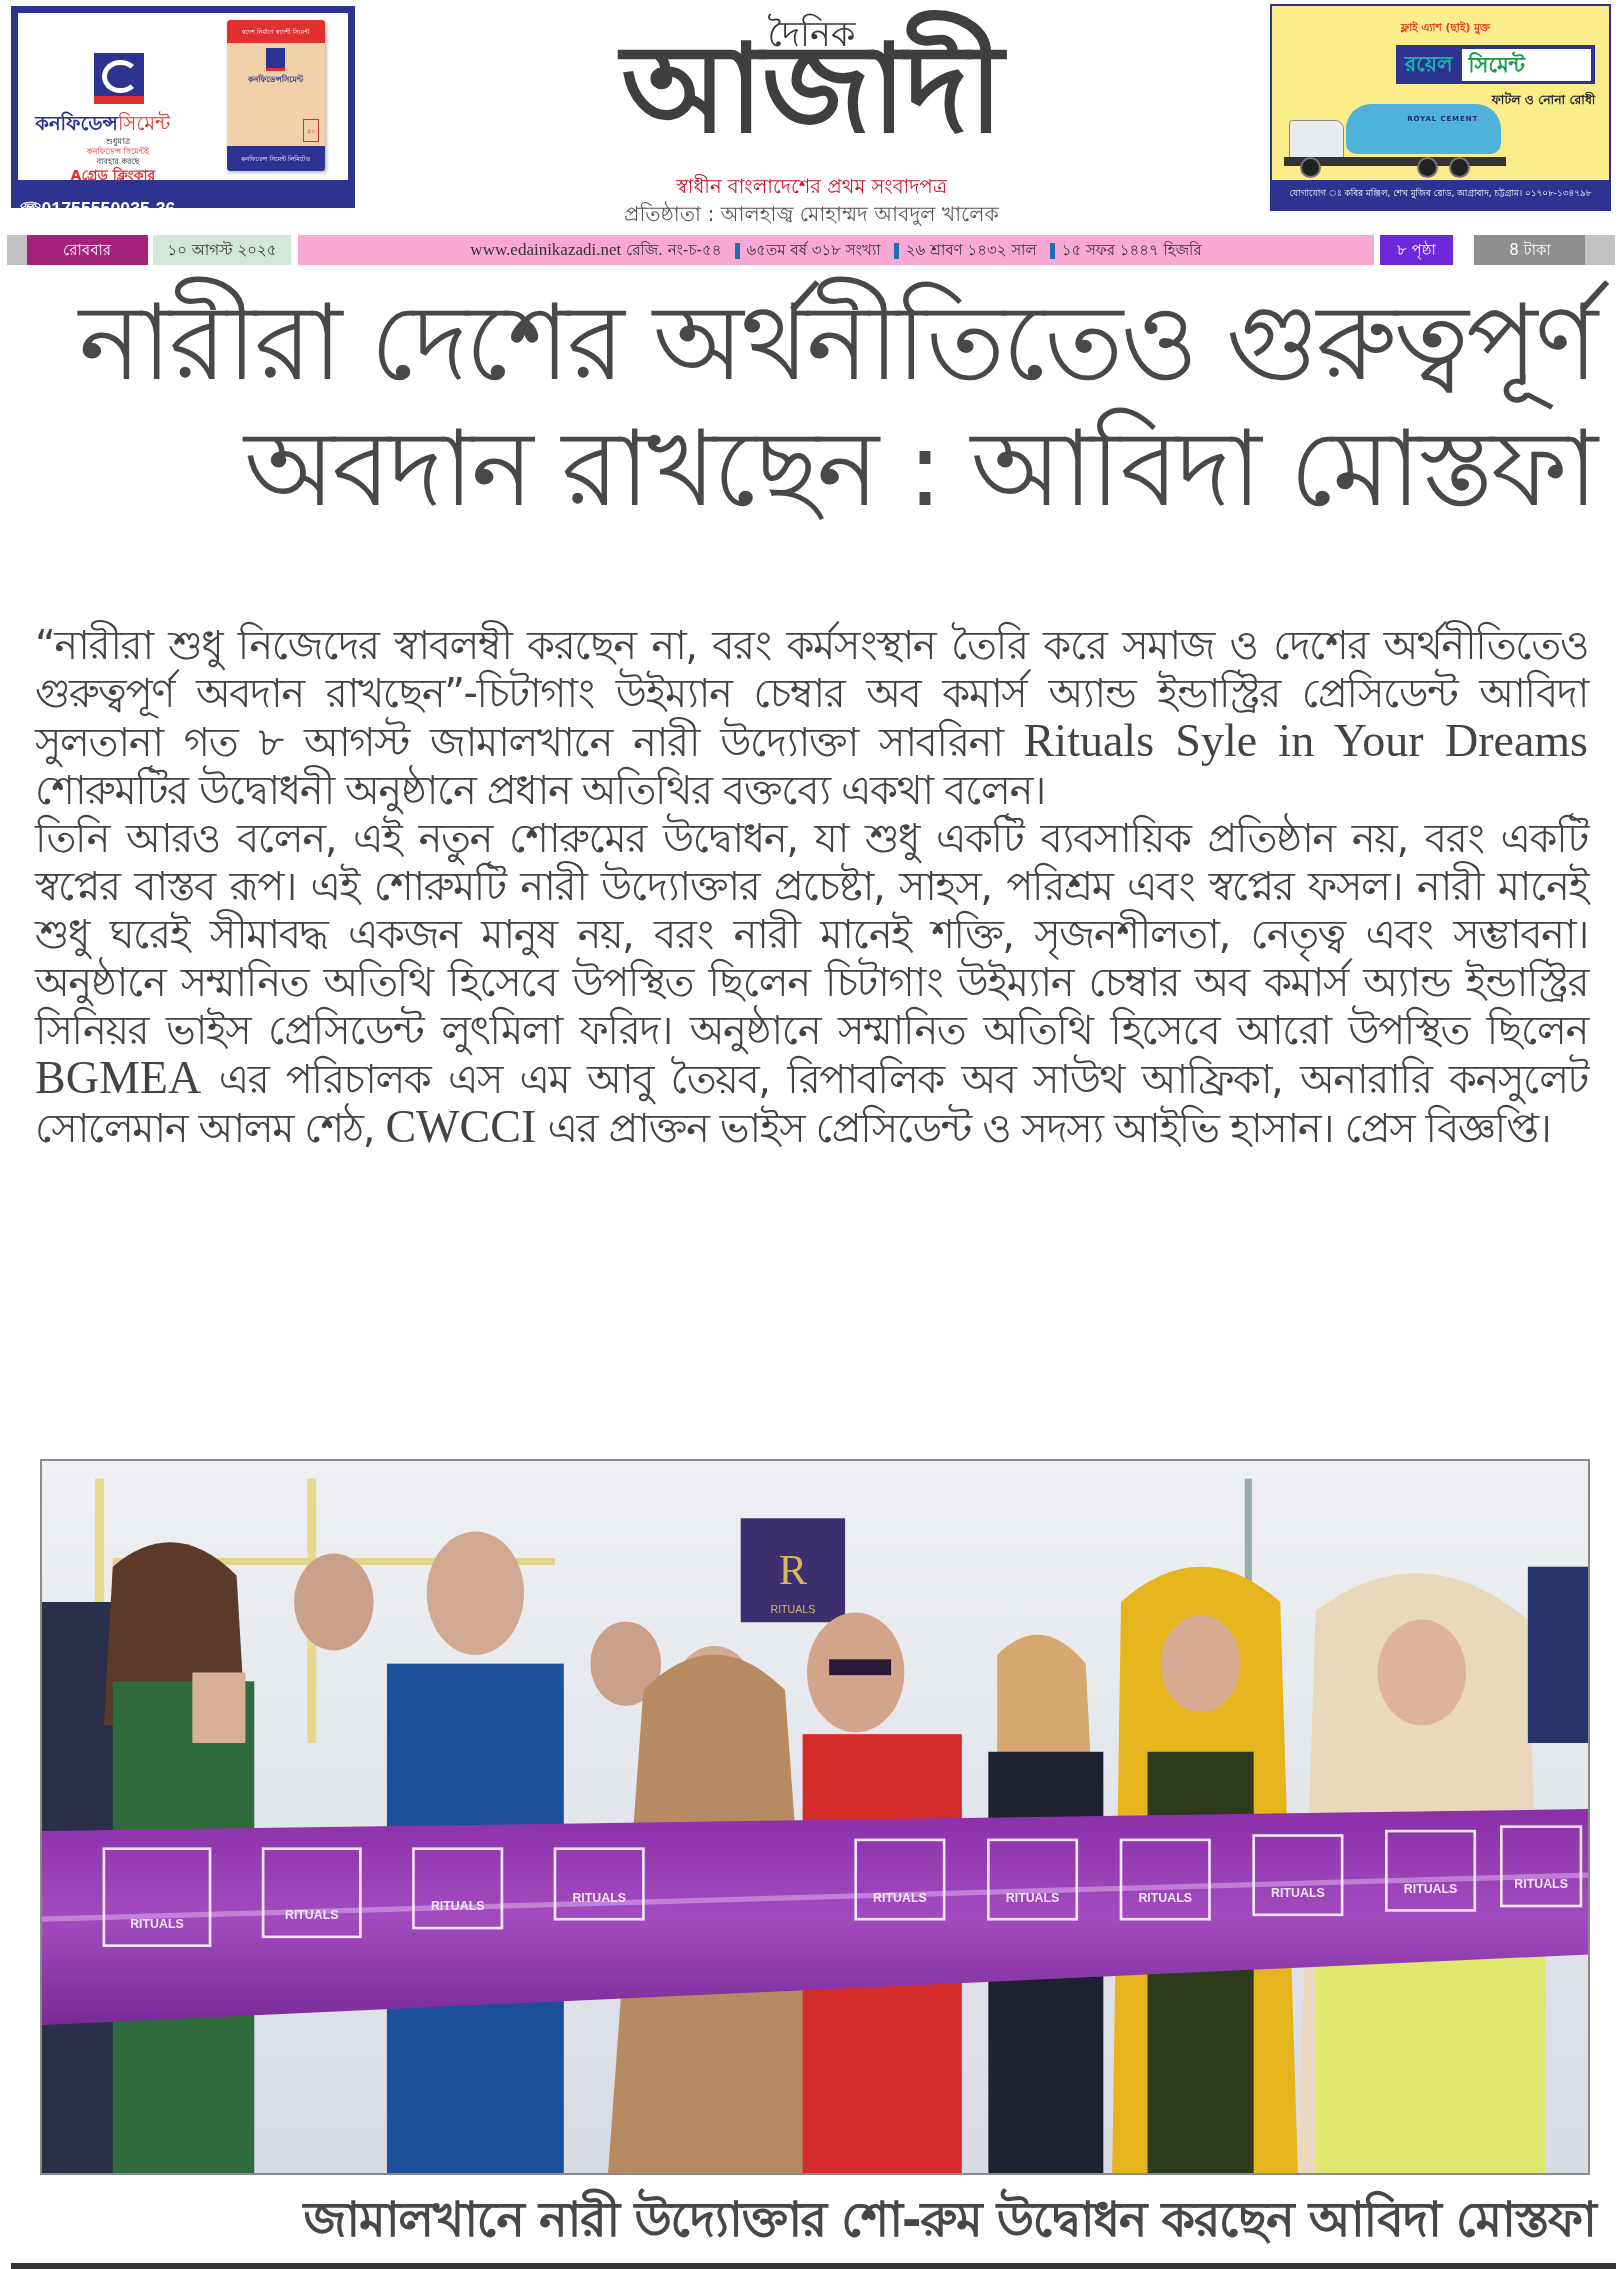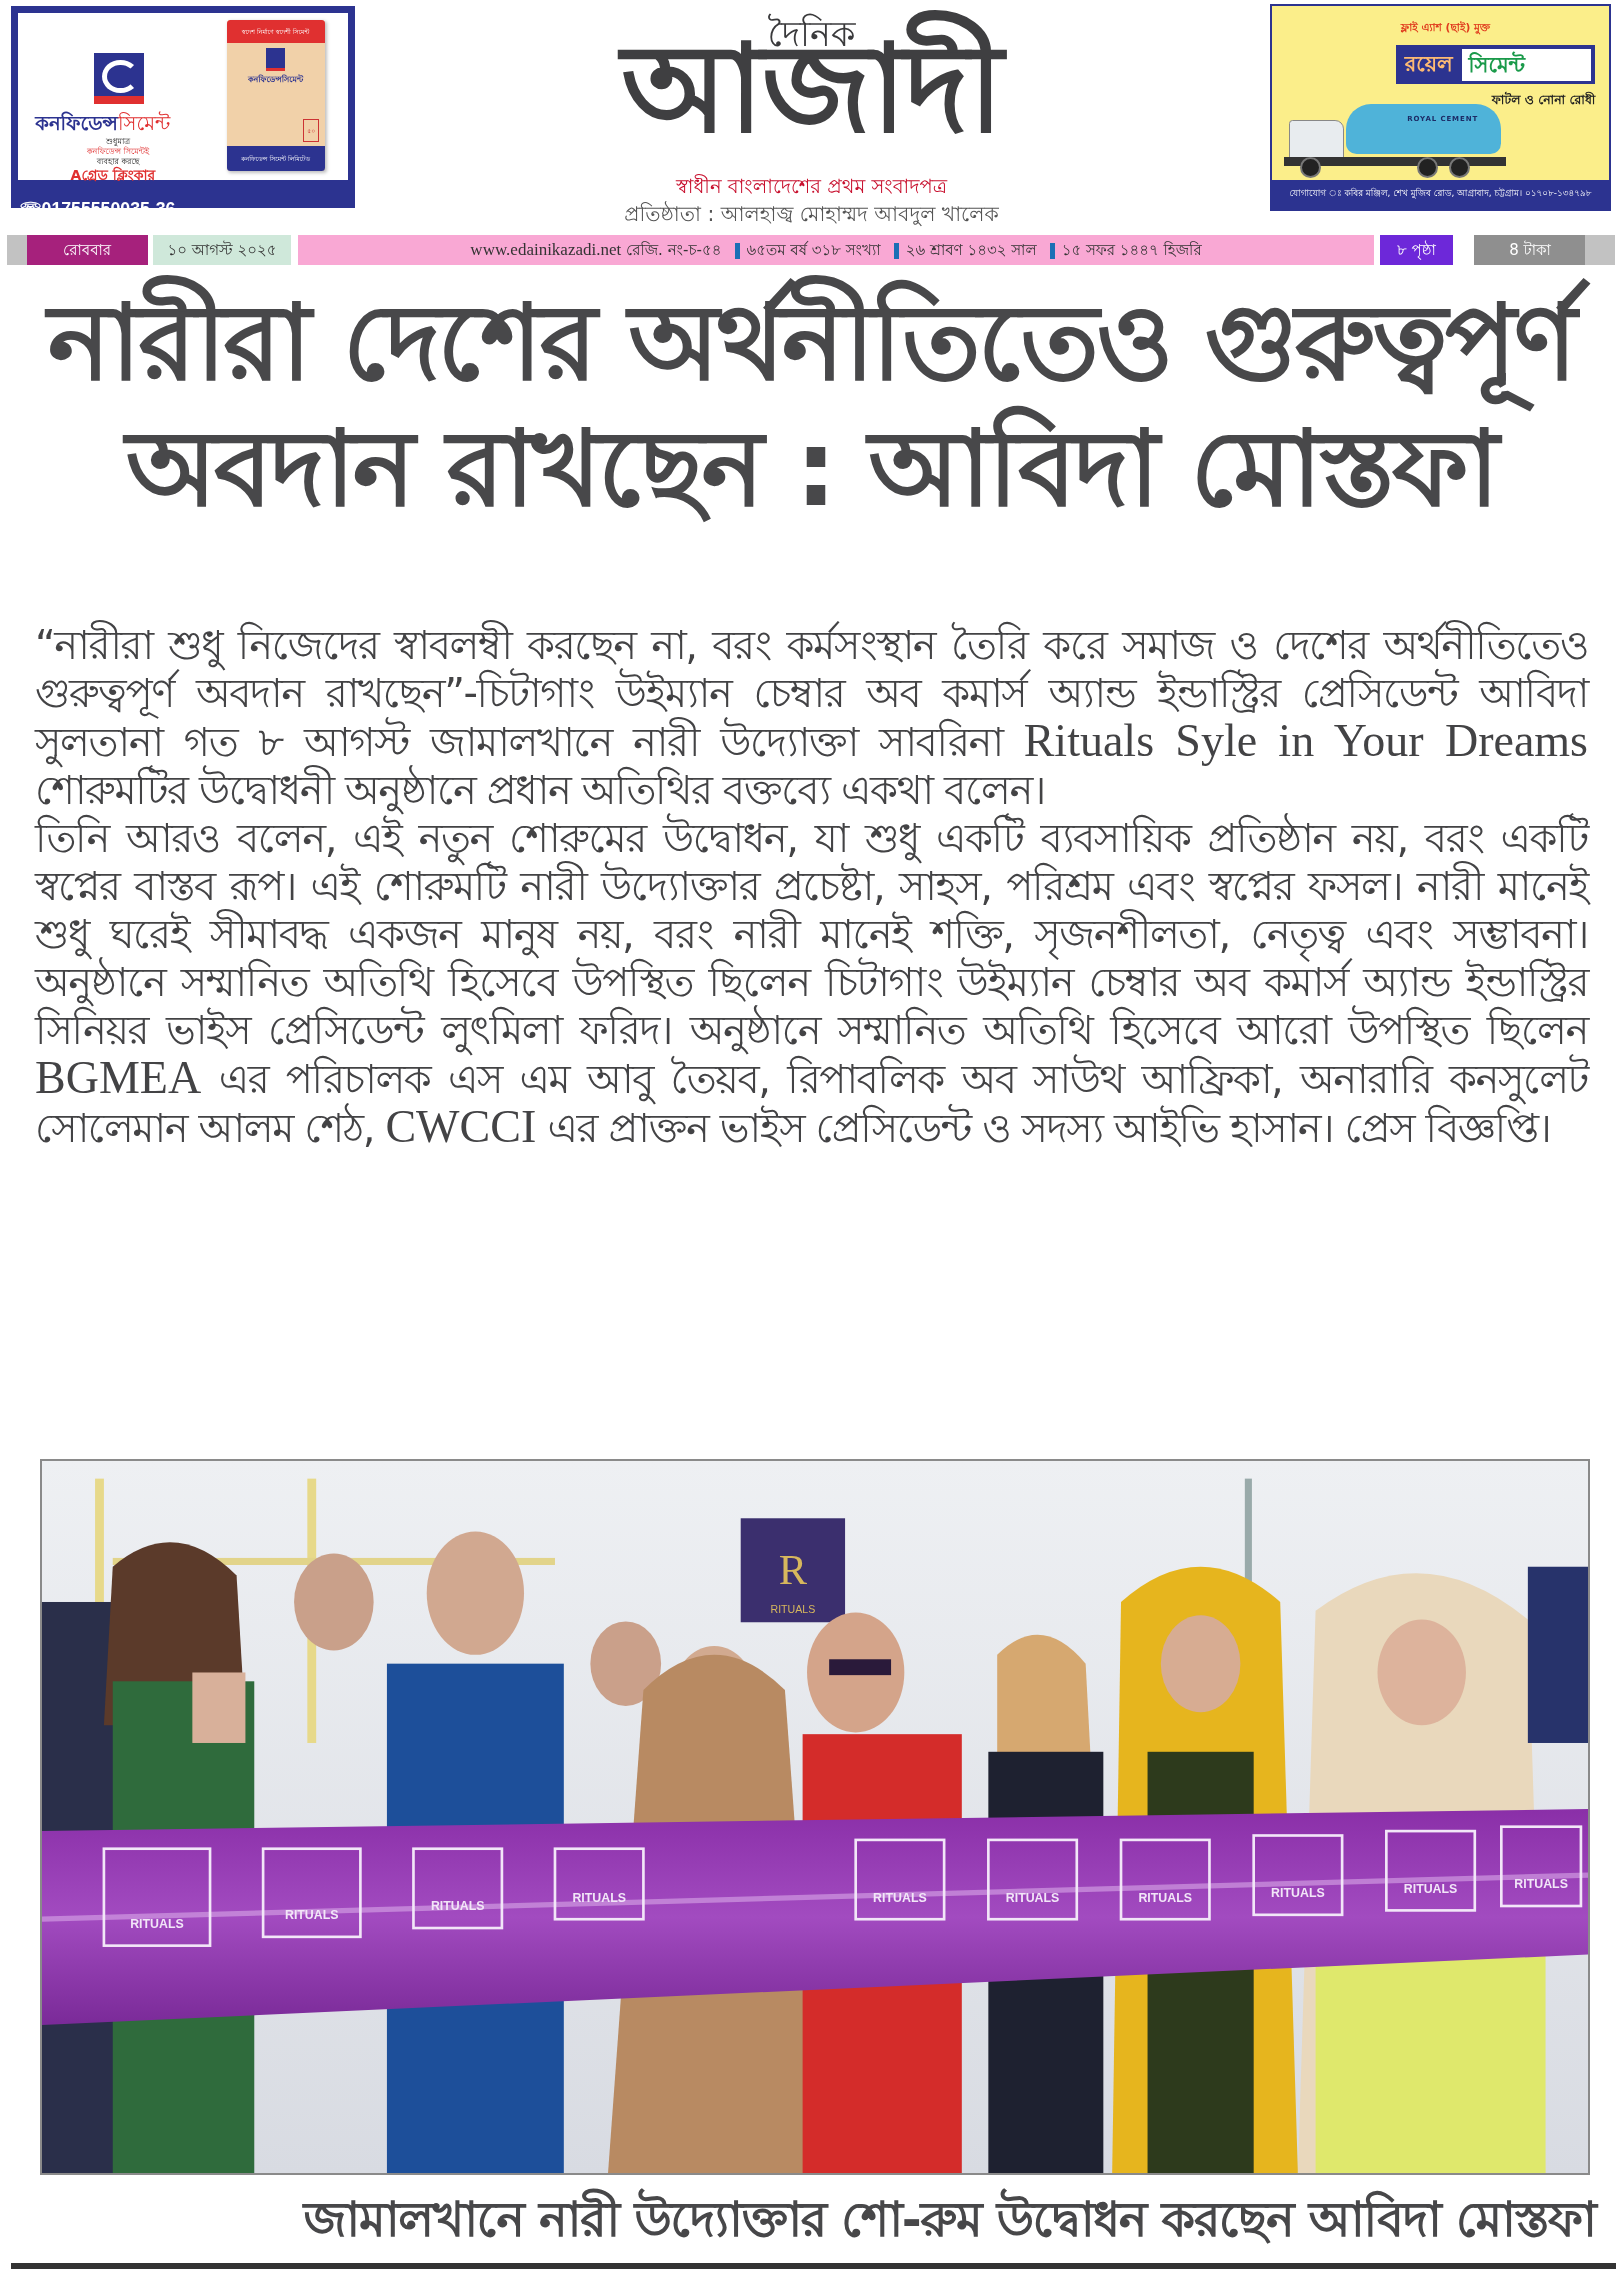--- a/index.html
+++ b/index.html
@@ -19,21 +19,21 @@
   .ad-left .bag .mid-logo { width:19.5px; height:19.5px; margin:5.3px auto 1.8px; background:#2c3390; border-bottom:3.5px solid #e03030; }
   .ad-left .bag .bname { font-size:8px; color:#2c3390; text-align:center; font-weight:bold; }
   .ad-left .bag .weight { position:absolute; right:5.3px; top:99px; width:14px; height:21px; border:0.9px solid #c33; font-size:6.2px; color:#c33; text-align:center; line-height:21px; }
   .ad-left .bag .bottom { position:absolute; left:0; bottom:0; width:100%; height:25px; background:#2c3390; color:#fff; font-size:6.2px; text-align:center; line-height:25px; }
   .ad-left .phone { position:absolute; left:8.9px; top:180px; color:#fff; font-size:17.7px; font-weight:bold; font-family:"Liberation Sans", sans-serif; white-space:nowrap;margin-top:13px; }
 
   .ad-right { position:absolute; left:1270px; top:4.4px; width:341px; height:207px; background:#2c3390; box-sizing:border-box; padding:1.8px; }
   .ad-right .inner { position:relative; width:100%; height:174px; background:#fbee8a; }
   .ad-right .tag { position:absolute; left:129px; top:14px; font-size:10.6px; color:#e03b1d; font-weight:bold; }
   .ad-right .name-box { position:absolute; left:124px; top:39px; width:199px; height:39px; background:#2c3390; display:flex; }
-  .ad-right .name-box .n1 { color:#fdba74; font-size:21px; font-weight:bold; line-height:39px; padding:0 8.9px;text-align:right; }
+  .ad-right .name-box .n1 { color:#14b8a6; font-size:21px; font-weight:bold; line-height:39px; padding:0 8.9px;text-align:right; }
   .ad-right .name-box .n2 { background:#fff; color:#1a9a4a; font-size:21px; font-weight:bold; line-height:32px; margin:3.5px 3.5px 3.5px 0; padding:0 7px; flex:1; }
   .ad-right .slogan { position:absolute; left:220px; top:85px; font-size:12.4px; color:#222; font-weight:bold; }
   .ad-right .truck { position:absolute; left:12.4px; top:89px; width:222px; height:85px; }
   .ad-right .truck .tank { position:absolute; left:62px; top:8.9px; width:155px; height:50px; background:#4fb3d9; border-radius:25px 25px 10.6px 10.6px; }
   .ad-right .truck .tank-label { position:absolute; left:78px; top:19.5px; font-size:7px; color:#1c2b66; font-weight:bold; letter-spacing:0.9px;padding-left:45px; }
   .ad-right .truck .cab { position:absolute; left:5.3px; top:25px; width:53px; height:41px; background:#e8ecef; border:0.9px solid #888; border-radius:3.5px 8.9px 1.8px 1.8px; }
   .ad-right .truck .chassis { position:absolute; left:0; top:62px; width:222px; height:8.9px; background:#333; }
   .ad-right .truck .wheel { position:absolute; top:62px; width:21px; height:21px; background:#222; border-radius:50%; border:2.7px solid #777; box-sizing:border-box; }
   .ad-right .contact { position:absolute; left:0; top:176px; width:100%; height:26.6px; color:#fff; font-size:8.9px; line-height:26.6px; text-align:center; white-space:nowrap; }
 
@@ -49,21 +49,21 @@
   .s-day { left:26.6px; width:121px; background:#a6217c; color:#fff; }
   .s-date { left:153px; width:138px; background:#cfe8da; color:#333; }
   .s-meta { left:298px; width:1076px; background:#f9a8d4; color:#333; font-size:15px; }
   .s-meta .sep { display:inline-block; width:4.4px; height:16px; background:#1a6fb5; vertical-align:middle; margin:0 7px 0 8.9px; }
   .s-meta .web { font-family:"Liberation Serif", serif; font-size:17px; }
   .s-pages { left:1380px; width:73px; background:#6d28d9; color:#fff; }
   .s-price { left:1474px; width:112px; background:#8f8f8f; color:#fff; }
   .s-gray-r { left:1585px; width:30px; background:#c2c2c2; }
 
   
-  .headline { position:absolute; left:26.6px; top:282px; width:1569px; text-align:center; color:#48484a; font-weight:bold; font-size:105px; line-height:122px; letter-spacing:-2.7px; }
+  .headline { position:absolute; left:26.6px; top:282px; width:1569px; text-align:right; color:#48484a; font-weight:normal; font-size:105px; line-height:122px; letter-spacing:-2.7px; }
   .headline .l1 { display:block; white-space:nowrap; }
   .headline .l2 { display:block; white-space:nowrap; margin-top:3.5px; }
 
   
   .body-text { position:absolute; left:35px; top:621px; width:1553px; color:#434345; font-size:40px; line-height:48px; text-align:justify; text-align-last:left; letter-spacing:-1.4px; }
   .body-text p { margin:0; }
   .body-text .en { font-family:"Liberation Serif", serif; font-size:46px; letter-spacing:0; }
 
   
   .photo { position:absolute; left:40px; top:1459px; width:1550px; height:716px; border:2.7px solid #8a8a8a; box-sizing:border-box; overflow:hidden; background:#e6e9ee; }

